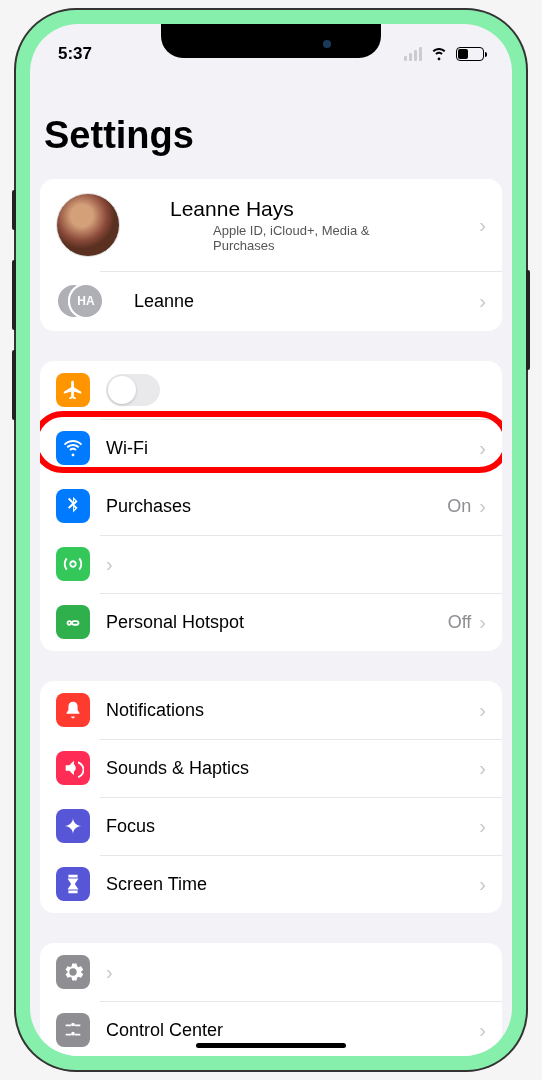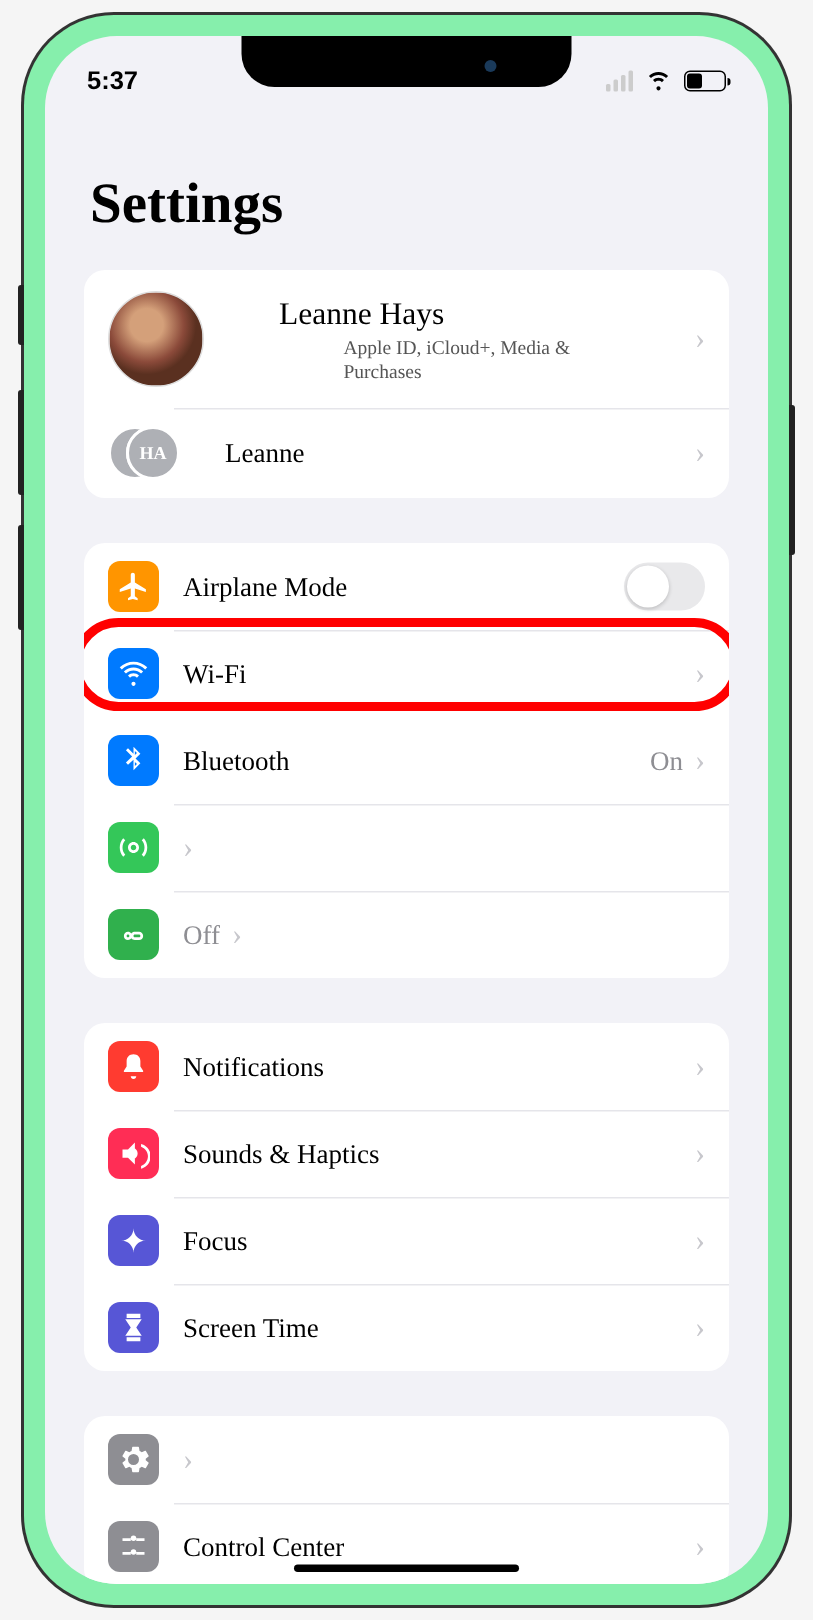--- a/index.html
+++ b/index.html
@@ -81,21 +81,21 @@
     }
     .battery::after {
       content: '';
       position: absolute;
       right: -4px; top: 4px;
       width: 2px; height: 5px;
       background: #000;
       border-radius: 0 2px 2px 0;
     }
     .battery-fill { width: 40%; height: 100%; background: #000; border-radius: 2px; }
-    .content { padding: 0 26px; height: calc(100% - 50px); overflow: hidden; font-family: Liberation Serif, serif; }
+    .content { padding: 0 10px; height: calc(100% - 50px); overflow: hidden; }
     .page-title {
       font-size: 38px;
       font-weight: 700;
       margin: 40px 0 22px 4px;
       color: #000;
     }
     .card {
       background: #fff;
       border-radius: 14px;
       margin-bottom: 30px;
@@ -268,57 +268,57 @@
         </div>
       </div>
 
       <div class="card" style="position:relative;">
         <div class="row">
           <div class="setting-icon ic-orange">
             <svg viewBox="0 0 24 24">
                 <path fill="#fff" d="M21 16v-2l-8-5V3.5C13 2.67 12.33 2 11.5 2S10 2.67 10 3.5V9l-8 5v2l8-2.5V19l-2 1.5V22l3.5-1 3.5 1v-1.5L13 19v-5.5l8 2.5z"></path>
               </svg>
           </div>
-          <div class="setting-label">Airplane Mode</div>
           <div class="toggle"></div>
         </div>
         <div class="row">
           <div class="setting-icon ic-blue">
             <svg viewBox="0 0 24 24">
                 <path fill="#fff" d="M12 18c.8 0 1.5.7 1.5 1.5S12.8 21 12 21s-1.5-.7-1.5-1.5S11.2 18 12 18zm-4-4.5c2.2-2.2 5.8-2.2 8 0l-1.5 1.5c-1.4-1.4-3.6-1.4-5 0L8 13.5zm-3-3c3.9-3.9 10.1-3.9 14 0l-1.5 1.5c-3-3-8-3-11 0L5 10.5zm-3-3c5.5-5.5 14.5-5.5 20 0l-1.5 1.5c-4.7-4.7-12.3-4.7-17 0L2 7.5z"></path>
               </svg>
           </div>
           <div class="setting-label">Wi-Fi</div>
           <span class="chevron">›</span>
         </div>
         <div class="highlight-ring" style="top:50px; left:-8px; right:-8px; height:62px;"></div>
         <div class="row">
           <div class="setting-icon ic-blue">
             <svg viewBox="0 0 24 24">
                 <path fill="#fff" d="M12 2l5 5-3.5 3.5L17 14l-5 5v-7.5L8 15l-1.5-1.5L11 9 6.5 4.5 8 3l4 4V2zm1 3v3l1.5-1.5L13 5zm0 11l1.5-1.5L13 13v3z"></path>
               </svg>
           </div>
-          <div class="setting-label">Bluetooth</div>
+          <div class="setting-label">Purchases</div>
           <span class="setting-value">On</span>
           <span class="chevron">›</span>
         </div>
         <div class="row">
           <div class="setting-icon ic-green">
             <svg viewBox="0 0 24 24">
                 <path fill="#fff" d="M12 8c-2.2 0-4 1.8-4 4s1.8 4 4 4 4-1.8 4-4-1.8-4-4-4zm0 6c-1.1 0-2-.9-2-2s.9-2 2-2 2 .9 2 2-.9 2-2 2zM4 12c0-2 .7-3.8 2-5.2L4.5 5.3C2.9 7.1 2 9.5 2 12s.9 4.9 2.5 6.7L6 17.2C4.7 15.8 4 14 4 12zm16 0c0 2-.7 3.8-2 5.2l1.5 1.5c1.6-1.8 2.5-4.2 2.5-6.7s-.9-4.9-2.5-6.7L18 6.8c1.3 1.4 2 3.2 2 5.2z"></path>
               </svg>
           </div>
           <span class="chevron">›</span>
         </div>
         <div class="row">
           <div class="setting-icon ic-greenalt">
             <svg viewBox="0 0 24 24">
                 <path fill="#fff" d="M8 10c-1.7 0-3 1.3-3 3s1.3 3 3 3c1 0 1.8-.5 2.4-1.2C11 15.5 11.9 16 13 16h3c1.7 0 3-1.3 3-3s-1.3-3-3-3h-3c-1.1 0-2 .5-2.6 1.2C9.8 10.5 9 10 8 10zm0 2c.6 0 1 .4 1 1s-.4 1-1 1-1-.4-1-1 .4-1 1-1zm5 0h3c.6 0 1 .4 1 1s-.4 1-1 1h-3c-.6 0-1-.4-1-1s.4-1 1-1z"></path>
               </svg>
           </div>
+          <div class="setting-label">Personal Hotspot</div>
           <span class="setting-value">Off</span>
           <span class="chevron">›</span>
         </div>
       </div>
 
       <div class="card">
         <div class="row">
           <div class="setting-icon ic-red">
             <svg viewBox="0 0 24 24">
                 <path fill="#fff" d="M12 3c-3 0-5 2-5 5v4l-2 3v1h14v-1l-2-3V8c0-3-2-5-5-5zm0 18c1.1 0 2-.9 2-2h-4c0 1.1.9 2 2 2z"></path>

